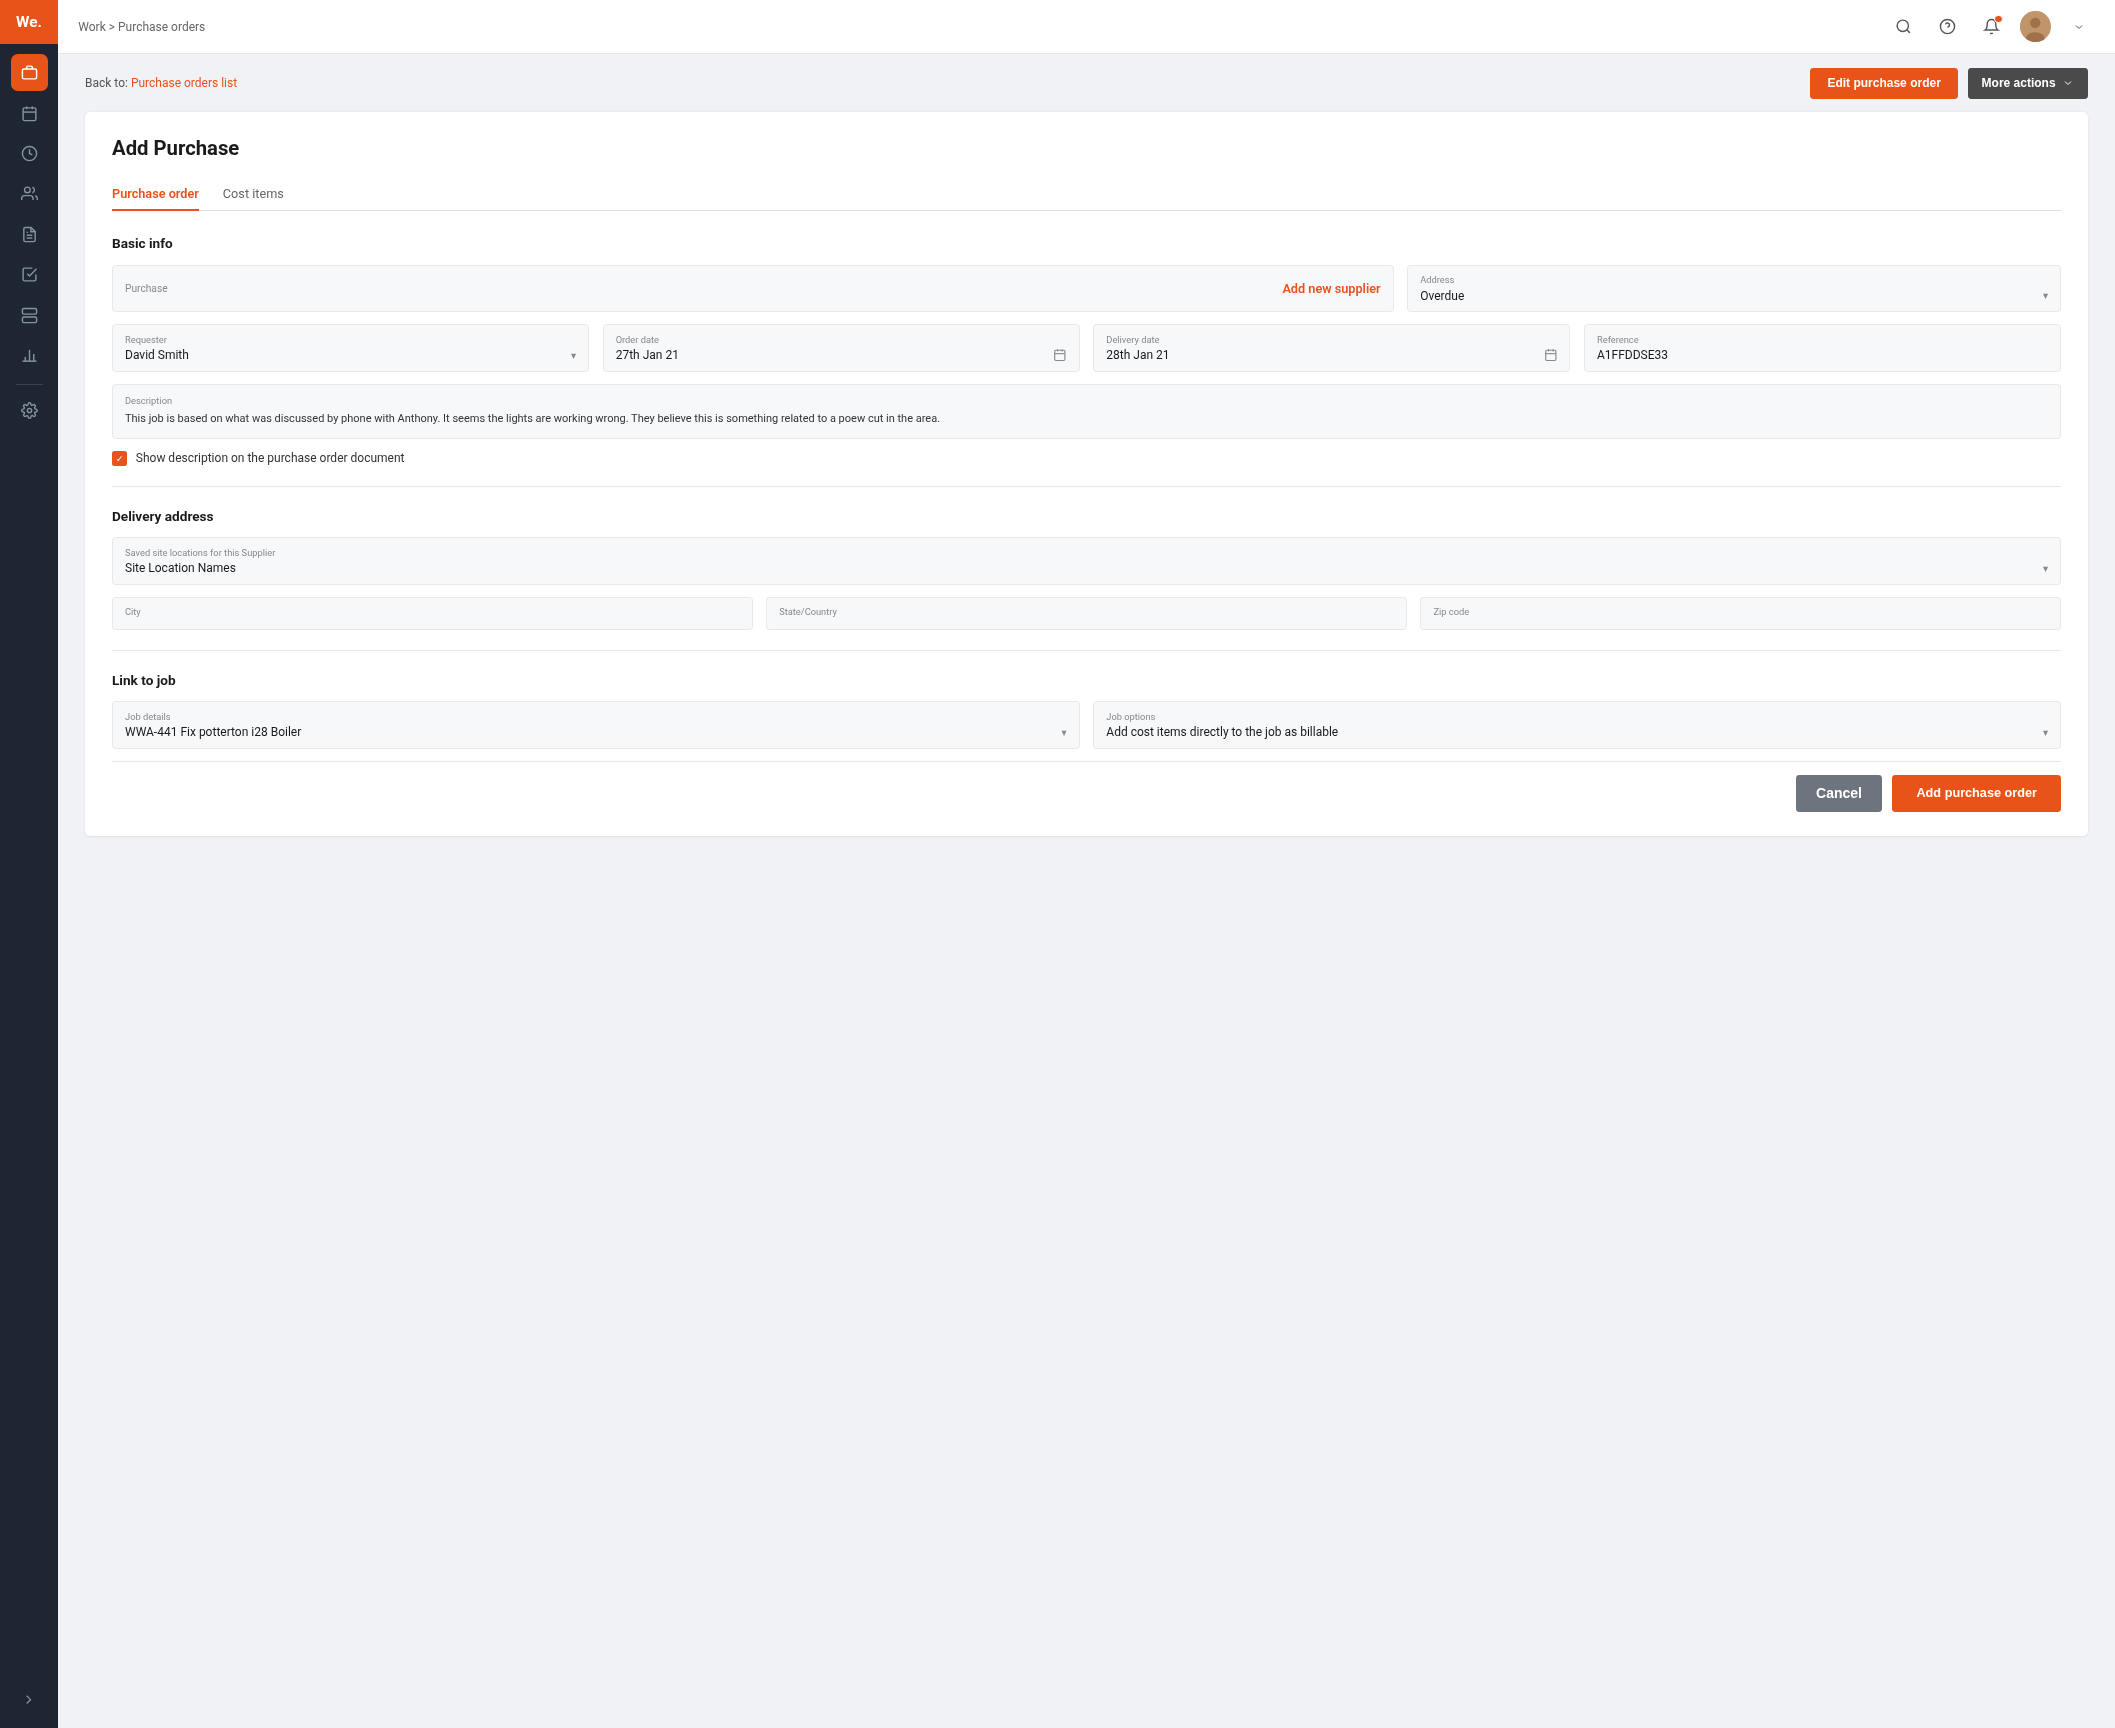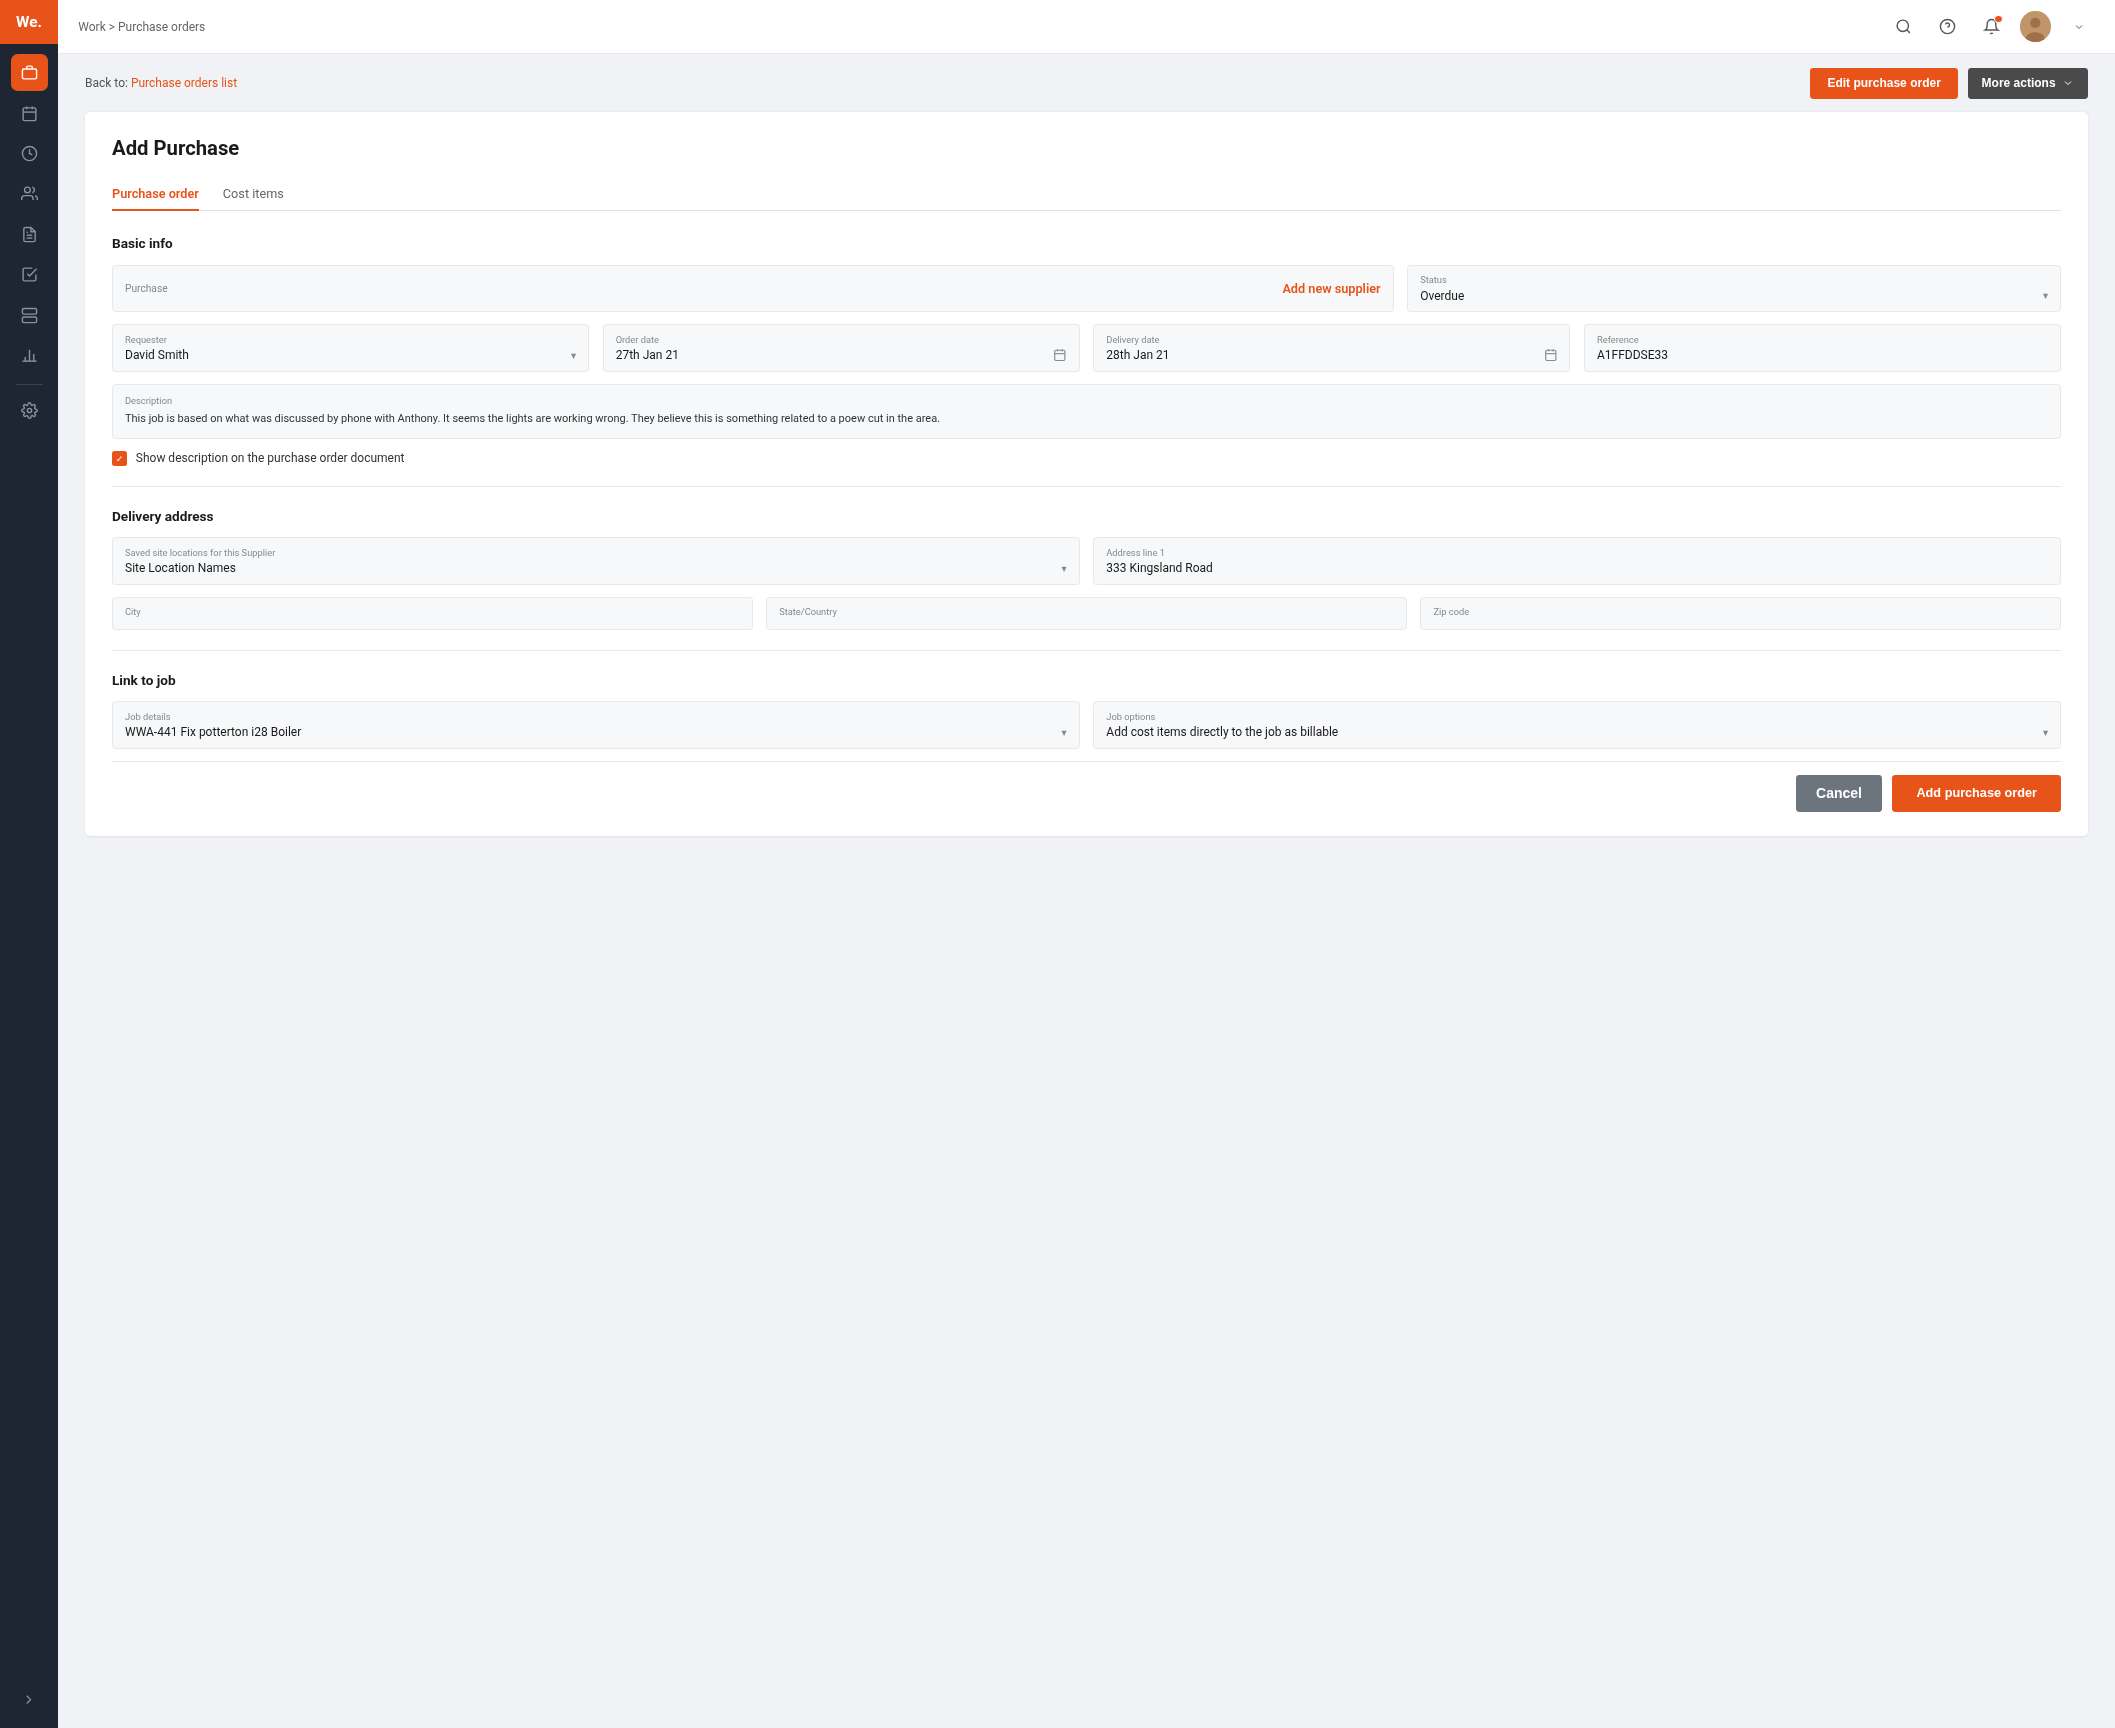--- a/index.html
+++ b/index.html
@@ -486,21 +486,21 @@
       </div>
 
       <div class="section-title">Basic info</div>
 
       <div class="form-row">
         <div class="supplier-field" style="flex:2">
           <div style="font-size:10.2px;color:#888;">Purchase</div>
           <div class="add-supplier-link">Add new supplier</div>
         </div>
         <div class="form-field" style="flex:1">
-          <div class="form-field-label">Status</div>
+          <div class="form-field-label">Address</div>
           <div class="form-field-value">
             <span>Overdue</span>
             <span class="form-field-chevron">▾</span>
           </div>
         </div>
       </div>
 
       <div class="form-row">
         <div class="form-field">
           <div class="form-field-label">Requester</div>
@@ -558,24 +558,20 @@
       <div class="section-title">Delivery address</div>
 
       <div class="form-row">
         <div class="form-field" style="flex:1">
           <div class="form-field-label">Saved site locations for this Supplier</div>
           <div class="form-field-value">
             <span>Site Location Names</span>
             <span class="form-field-chevron">▾</span>
           </div>
         </div>
-        <div class="form-field" style="flex:1">
-          <div class="form-field-label">Address line 1</div>
-          <div class="form-field-value">333 Kingsland Road</div>
-        </div>
       </div>
 
       <div class="form-row">
         <div class="form-field">
           <div class="form-field-label">City</div>
           <div class="form-field-value"></div>
         </div>
         <div class="form-field">
           <div class="form-field-label">State/Country</div>
           <div class="form-field-value"></div>

